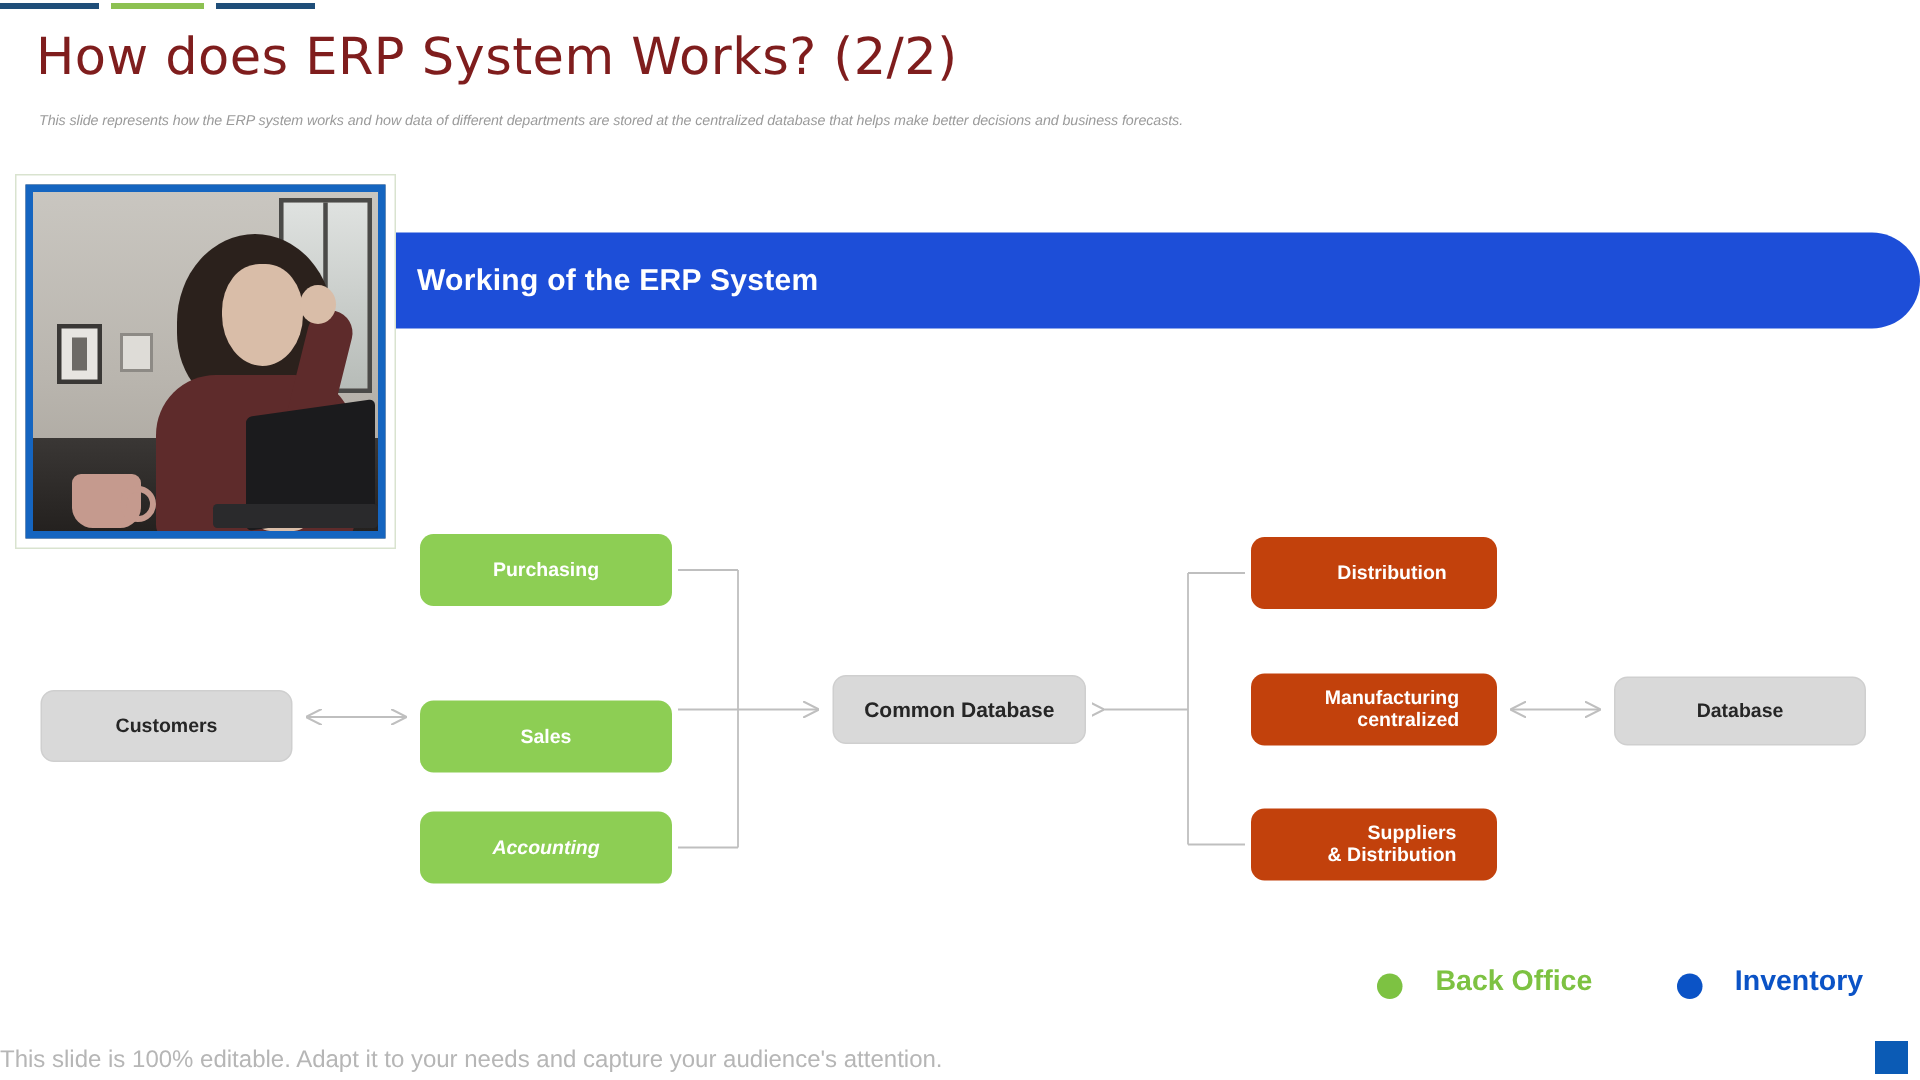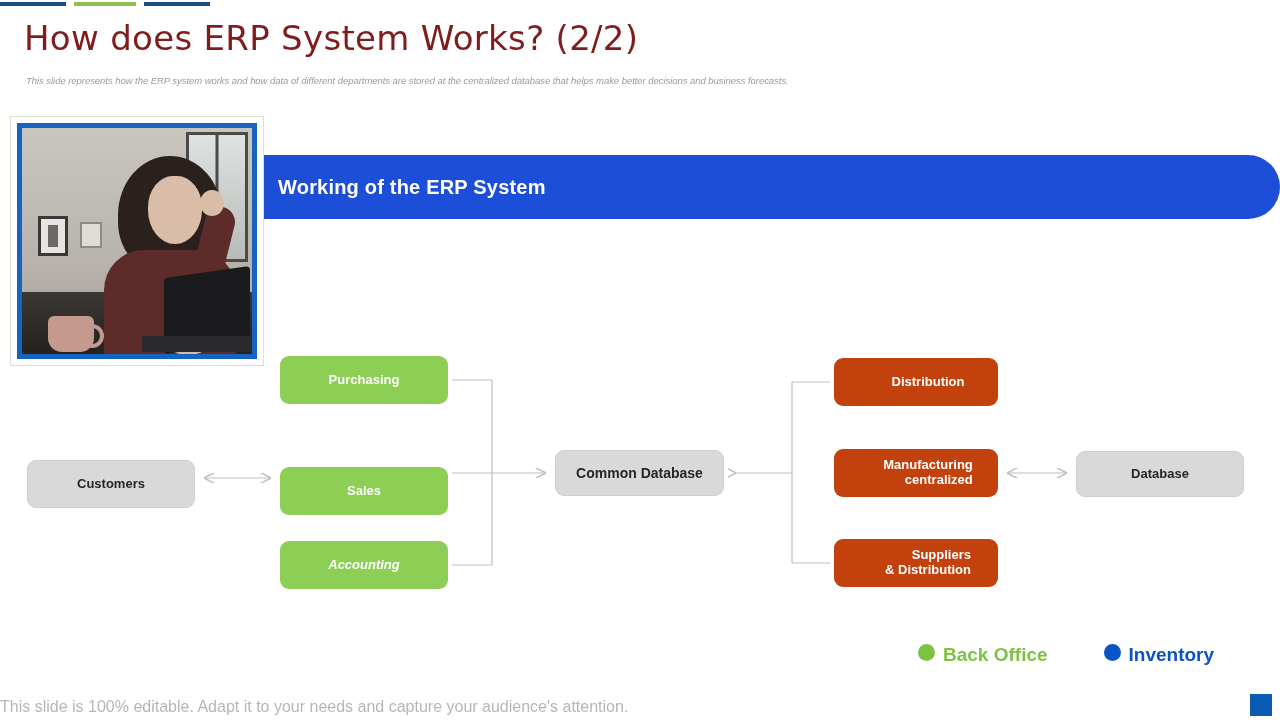--- a/index.html
+++ b/index.html
@@ -238,21 +238,21 @@
   #n-suppliers { left: 1072px; top: 447px; width: 176px; height: 54px; }
 
   .legend {
     position: absolute;
     left: 918px;
     top: 644px;
     display: flex;
     align-items: center;
     gap: 56px;
   }
-  .legend-item { display: flex; align-items: flex-start; gap: 8px; }
+  .legend-item { display: flex; align-items: flex-end; gap: 22px; }
   .legend-dot { width: 17px; height: 17px; border-radius: 50%; display: block; }
   .legend-dot.green { background: #7DC242; }
   .legend-dot.blue  { background: #0B53C6; }
   .legend-label { font-size: 19px; font-weight: bold; }
   .legend-label.green { color: #7DC242; }
   .legend-label.blue  { color: #0B53C6; }
 
   .footer-note {
     position: absolute;
     left: 0; right: 0;

